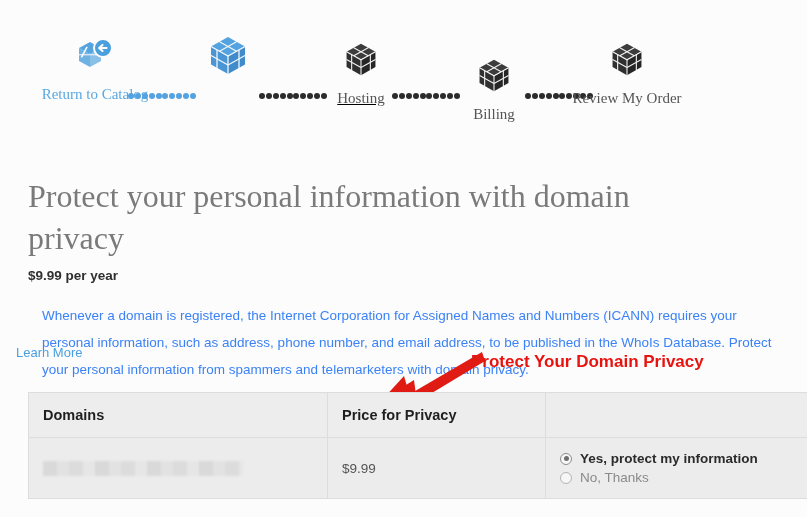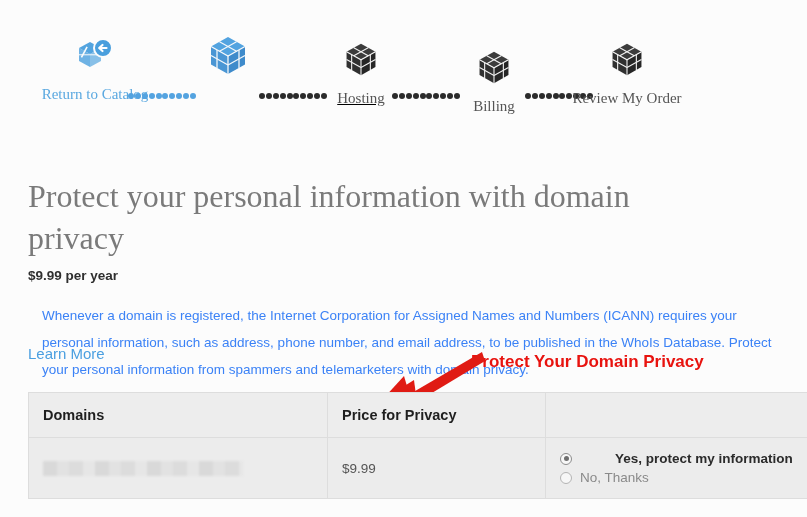--- a/index.html
+++ b/index.html
@@ -87,23 +87,23 @@
     left: 28px;
     top: 288px;
     width: 735px;
     font-size: 13.5px;
     line-height: 27px;
     color: #3b82f6;
     margin: 14px;
   }
   .learn-more {
     position: absolute;
-    left: 28px;
+    left: 16px;
     top: 345px;
-    font-size: 15px;
+    font-size: 13px;
     color: #4a9fe0;
     text-decoration: none;
     cursor: pointer;
   }
 
   
   .annotation-text {
     position: absolute;
     left: 471px;
     top: 352px;
@@ -188,21 +188,21 @@
   .radio-dot.checked { border-color: #8d8d8d; }
   .radio-dot.checked::after {
     content: "";
     position: absolute;
     left: 2.5px; top: 2.5px;
     width: 5px; height: 5px;
     border-radius: 50%;
     background: #6e6e6e;
   }
   .radio-label { font-size: 13.5px; }
-  .radio-row.selected .radio-label { color: #2b2b2b; font-weight: bold; margin-left: 35px; }
+  .radio-row.selected .radio-label { color: #2b2b2b; font-weight: bold; }
   .radio-row.unselected .radio-label { color: #8a8a8a; }
 </style>
 </head>
 <body>
 
 <div class="stepper">
 
   <div class="step link" style="left:15px; top:0;">
     <div class="icon-wrap">
       <svg width="40" height="36" viewBox="0 0 40 36" aria-hidden="true">
@@ -289,21 +289,21 @@
       <i></i>
       <i></i>
       <i></i>
       <i></i>
       <i></i>
       <i></i>
       <i></i>
       <i></i>
   </div>
 
-  <div class="step plain" style="left:414px; top:12px;">
+  <div class="step plain" style="left:414px; top:20px;">
     <div class="icon-wrap">
       <svg width="34" height="36" viewBox="0 0 40 42" aria-hidden="true">
         <polygon points="20,3 37,12.5 20,22 3,12.5" fill="#3c3c3c"></polygon>
         <polygon points="3,12.5 20,22 20,40 3,30.5" fill="#303030"></polygon>
         <polygon points="20,22 37,12.5 37,30.5 20,40" fill="#262626"></polygon>
         <g stroke="#fcfcfc" stroke-width="1.3" fill="none" opacity="0.95">
           <path d="M11.5,7.8 L28.5,17.2"></path>
           <path d="M28.5,7.8 L11.5,17.2"></path>
           <path d="M3,12.5 L20,22 L37,12.5"></path>
           <path d="M20,22 L20,40"></path>

